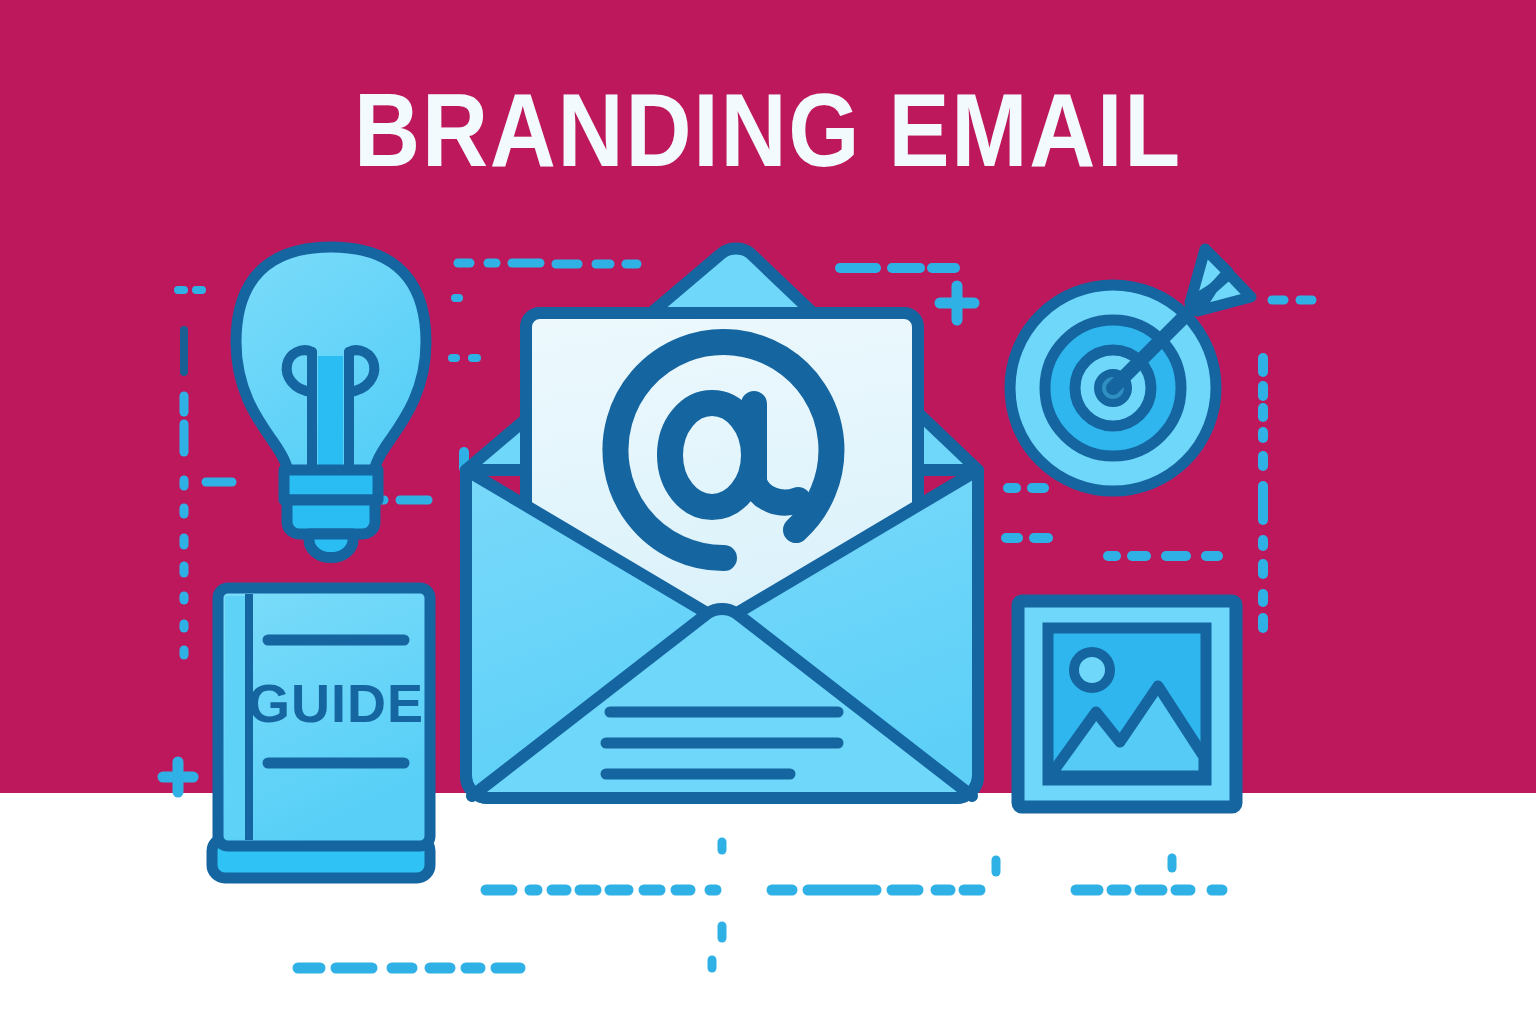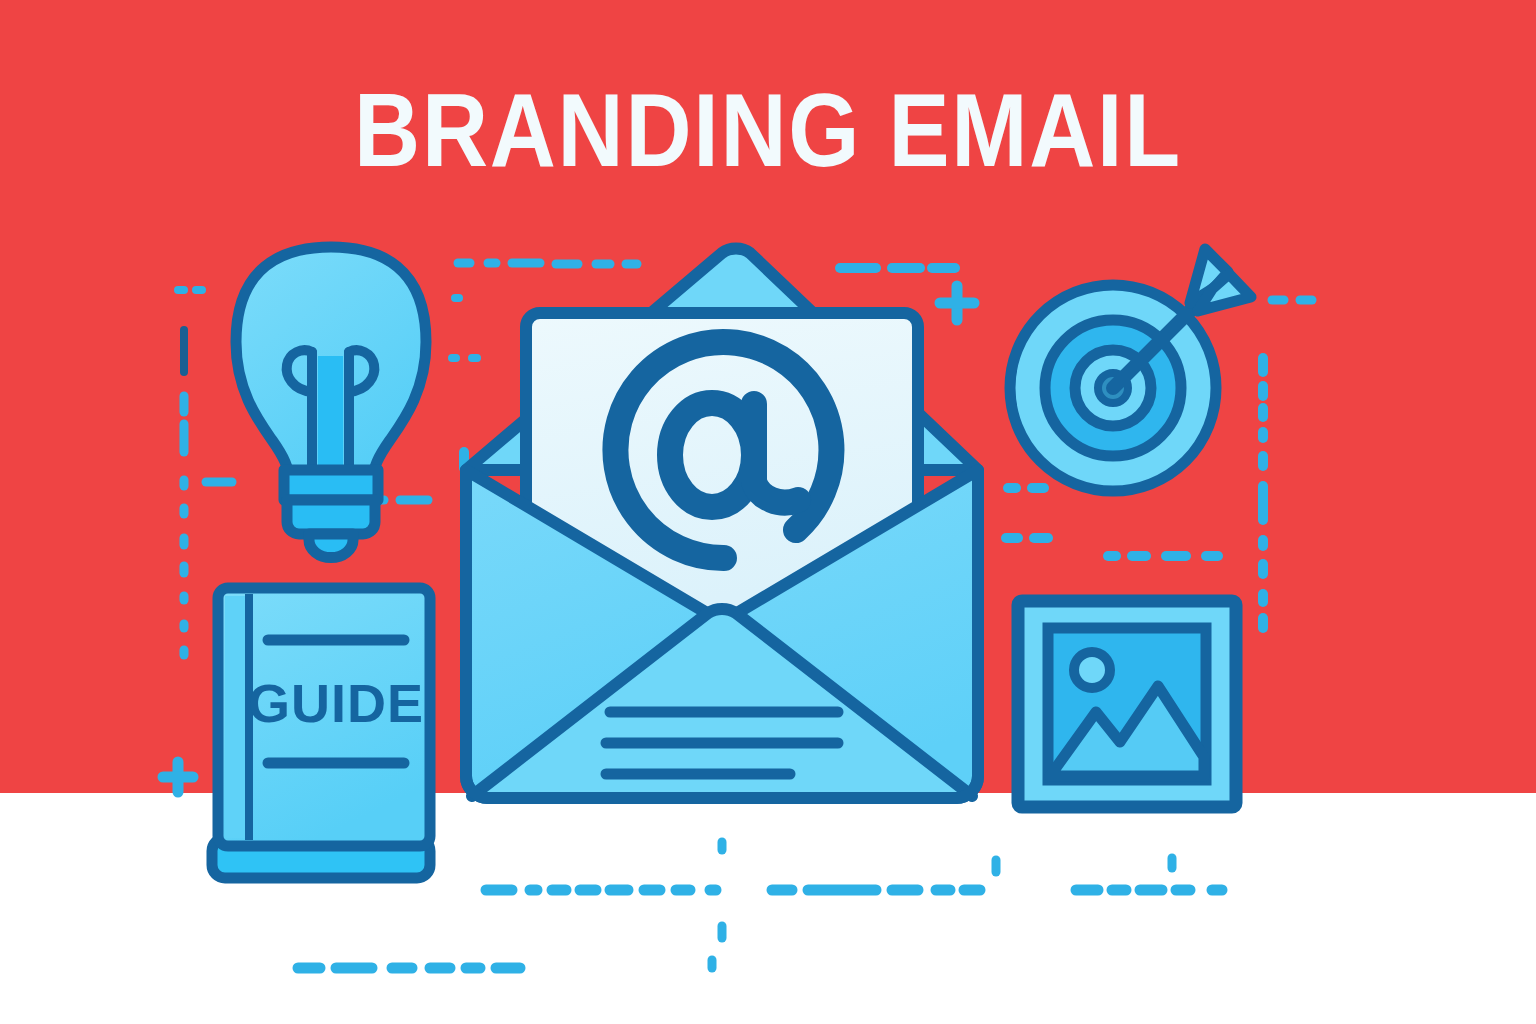--- a/index.html
+++ b/index.html
@@ -5,21 +5,21 @@
 <style>
   * { margin:0; padding:0; box-sizing:border-box; }
   html, body {
     width:1536px; height:1024px;
     overflow:hidden;
     font-family:"Liberation Sans", sans-serif;
   }
   #stage {
     position:relative;
     width:1536px; height:793px;
-    background:#ef4444;
+    background:#be185d;
   }
   
   .title {
     position:absolute;
     left:0; top:78px;
     width:1536px;
     text-align:center;
     font-family:"Liberation Sans", sans-serif;
     font-size:104px;
     font-weight:bold;

